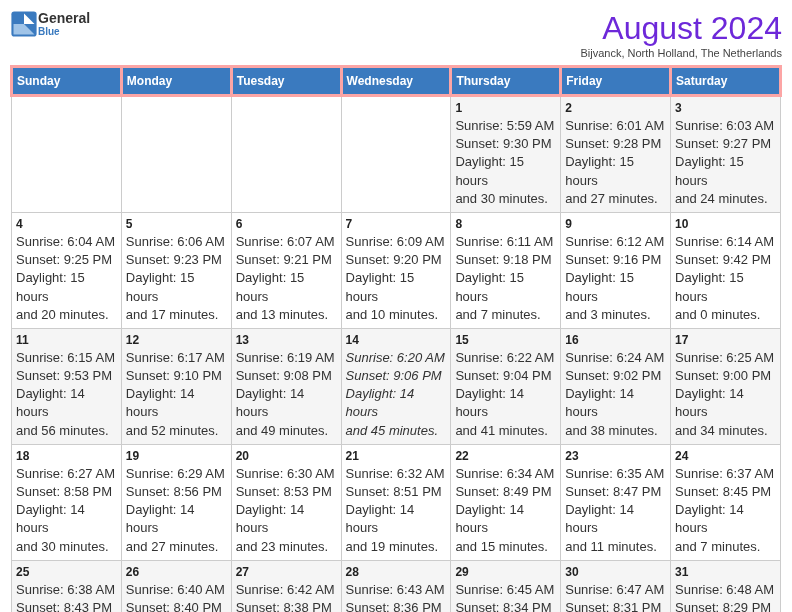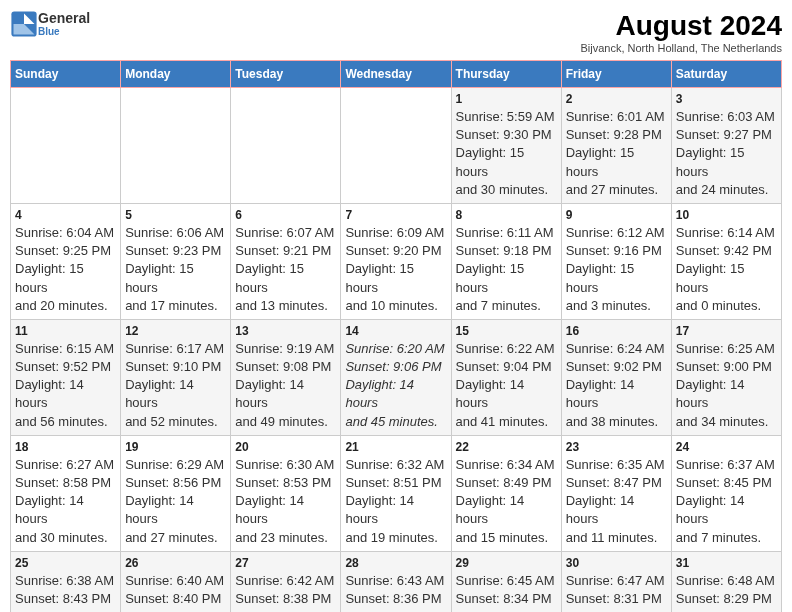--- a/index.html
+++ b/index.html
@@ -21,41 +21,41 @@
       align-items: center;
     }
     .logo-icon {
       width: 28px;
       height: 28px;
     }
     .title-area {
       text-align: right;
     }
     .main-title {
-      font-size: 28px;
-      font-weight: bold;
-      color: #000000;
+      font-size: 32px;
+      font-weight: normal;
+      color: #6d28d9;
     }
     .subtitle {
       font-size: 11px;
       color: #444;
     }
     table {
       width: 100%;
       border-collapse: collapse;
       table-layout: fixed;
     }
     thead tr th {
       background-color: #3a7abf;
       color: #fff;
       font-size: 12px;
       font-weight: bold;
       padding: 6px 4px;
       text-align: left;
-      border: 1px solid #fca5a5;
+      border: 3px solid #fca5a5;
     }
     tbody tr td {
       border: 1px solid #ccc;
       vertical-align: top;
       padding: 4px;
       font-size: 10.5px;
       color: #222;
       height: 80px;
       background: #fff;
     }
@@ -186,34 +186,34 @@
           <div class="day-info" style="white-space: pre-wrap;">Sunrise: 6:14 AM
 Sunset: 9:42 PM
 Daylight: 15 hours
 and 0 minutes.</div>
         </td>
       </tr>
       <tr>
         <td>
           <span class="day-num">11</span>
           <div class="day-info" style="white-space: pre-wrap;">Sunrise: 6:15 AM
-Sunset: 9:52 PM
+Sunset: 9:53 PM
 Daylight: 14 hours
 and 56 minutes.</div>
         </td>
         <td>
           <span class="day-num">12</span>
           <div class="day-info" style="white-space: pre-wrap;">Sunrise: 6:17 AM
 Sunset: 9:10 PM
 Daylight: 14 hours
 and 52 minutes.</div>
         </td>
         <td>
           <span class="day-num">13</span>
-          <div class="day-info" style="white-space: pre-wrap;">Sunrise: 9:19 AM
+          <div class="day-info" style="white-space: pre-wrap;">Sunrise: 6:19 AM
 Sunset: 9:08 PM
 Daylight: 14 hours
 and 49 minutes.</div>
         </td>
         <td>
           <span class="day-num">14</span>
           <div class="day-info" style="white-space: pre-wrap; font-style: italic;">Sunrise: 6:20 AM
 Sunset: 9:06 PM
 Daylight: 14 hours
 and 45 minutes.</div>

